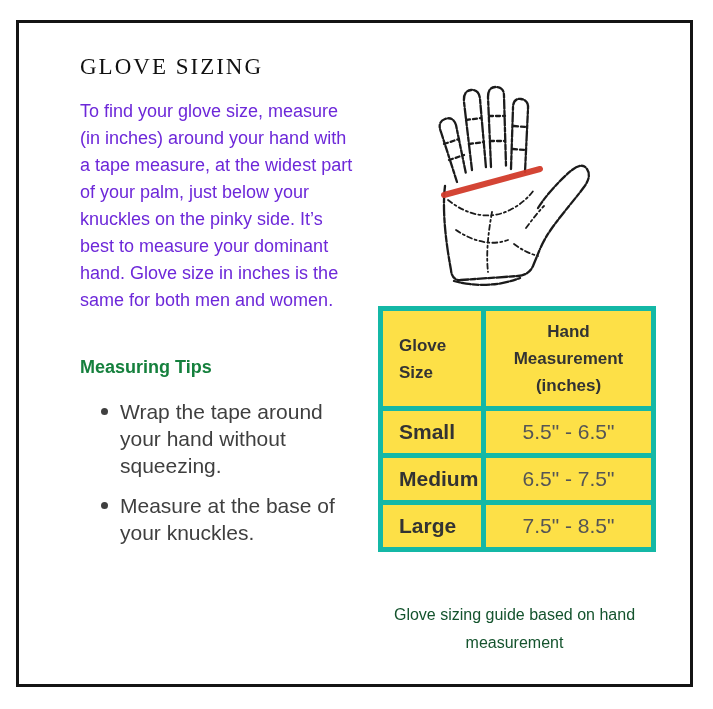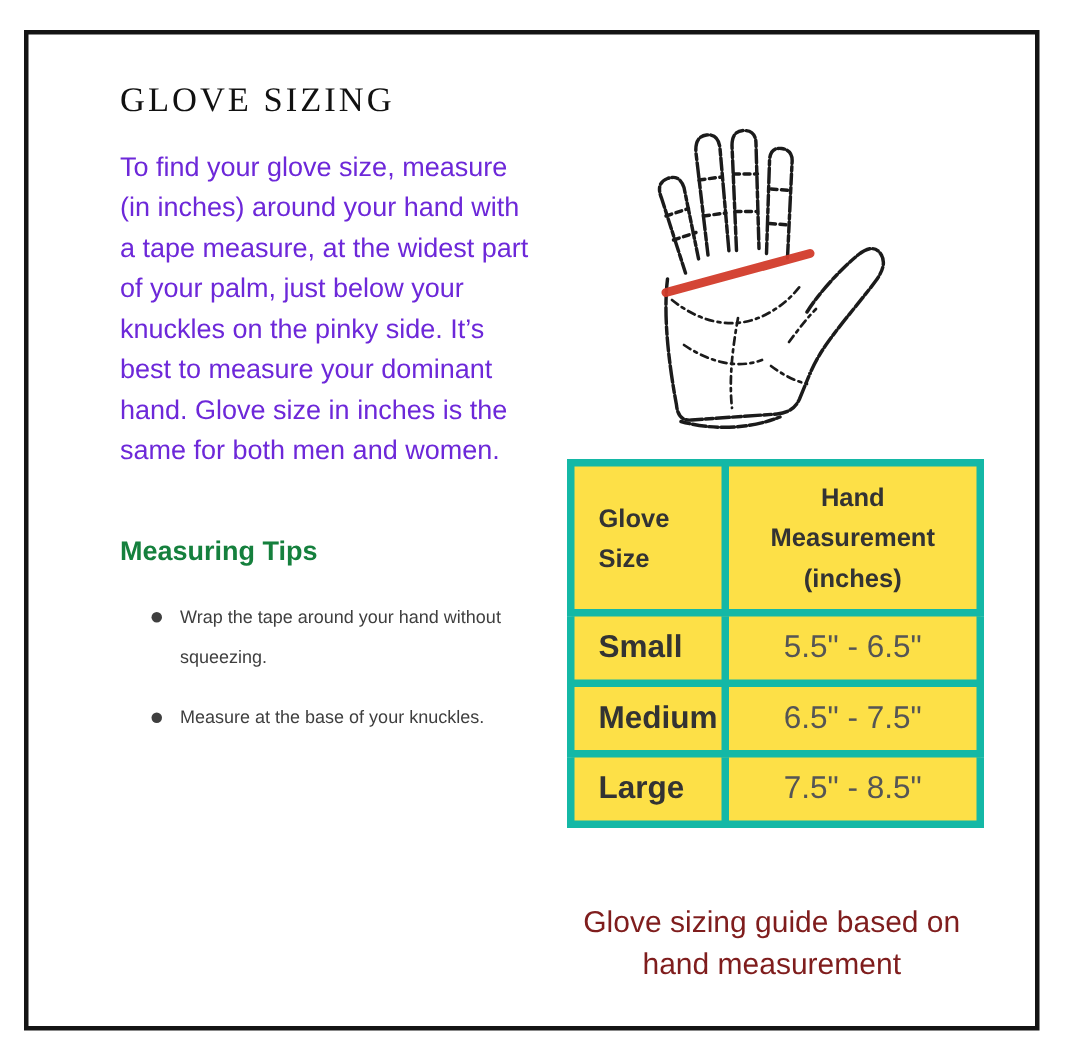--- a/index.html
+++ b/index.html
@@ -36,21 +36,21 @@
     color:#15803d;
   }
   .tips-list {
     position:absolute; left:83px; top:398px;
     width:268px;
     list-style:none;
   }
   .tips-list li {
     position:relative;
     padding-left:37px;
-    font-size:12px; line-height:27px;
+    font-size:21px; line-height:27px;
     color:#3f3f3f;
     margin-bottom:13px;
   }
   .tips-list li .dot {
     position:absolute; left:18px; top:10px;
     width:7px; height:7px; border-radius:50%;
     background:#3f3f3f;
   }
   
   .hand-wrap {
@@ -82,22 +82,22 @@
   .sizing-table td { height:47px; font-size:21px; }
   .sizing-table td.size-c {
     text-align:left; padding-left:16px;
     font-weight:700; color:#333333;
   }
   .sizing-table td.measure-c { text-align:center; color:#555555; }
   .table-caption {
     position:absolute; left:378px; top:601px;
     width:273px;
     text-align:center;
-    font-size:20px; line-height:28px;
-    color:#7f1d1d;
+    font-size:16px; line-height:28px;
+    color:#14532d;
   }
 </style>
 </head>
 <body>
 
 <div class="frame"></div>
 
 <h1 class="title">GLOVE SIZING</h1>
 
 <p class="intro">To find your glove size, measure (in inches) around your hand with a tape measure, at the widest part of your palm, just below your knuckles on the pinky side. It’s best to measure your dominant hand. Glove size in inches is the same for both men and women.</p>

